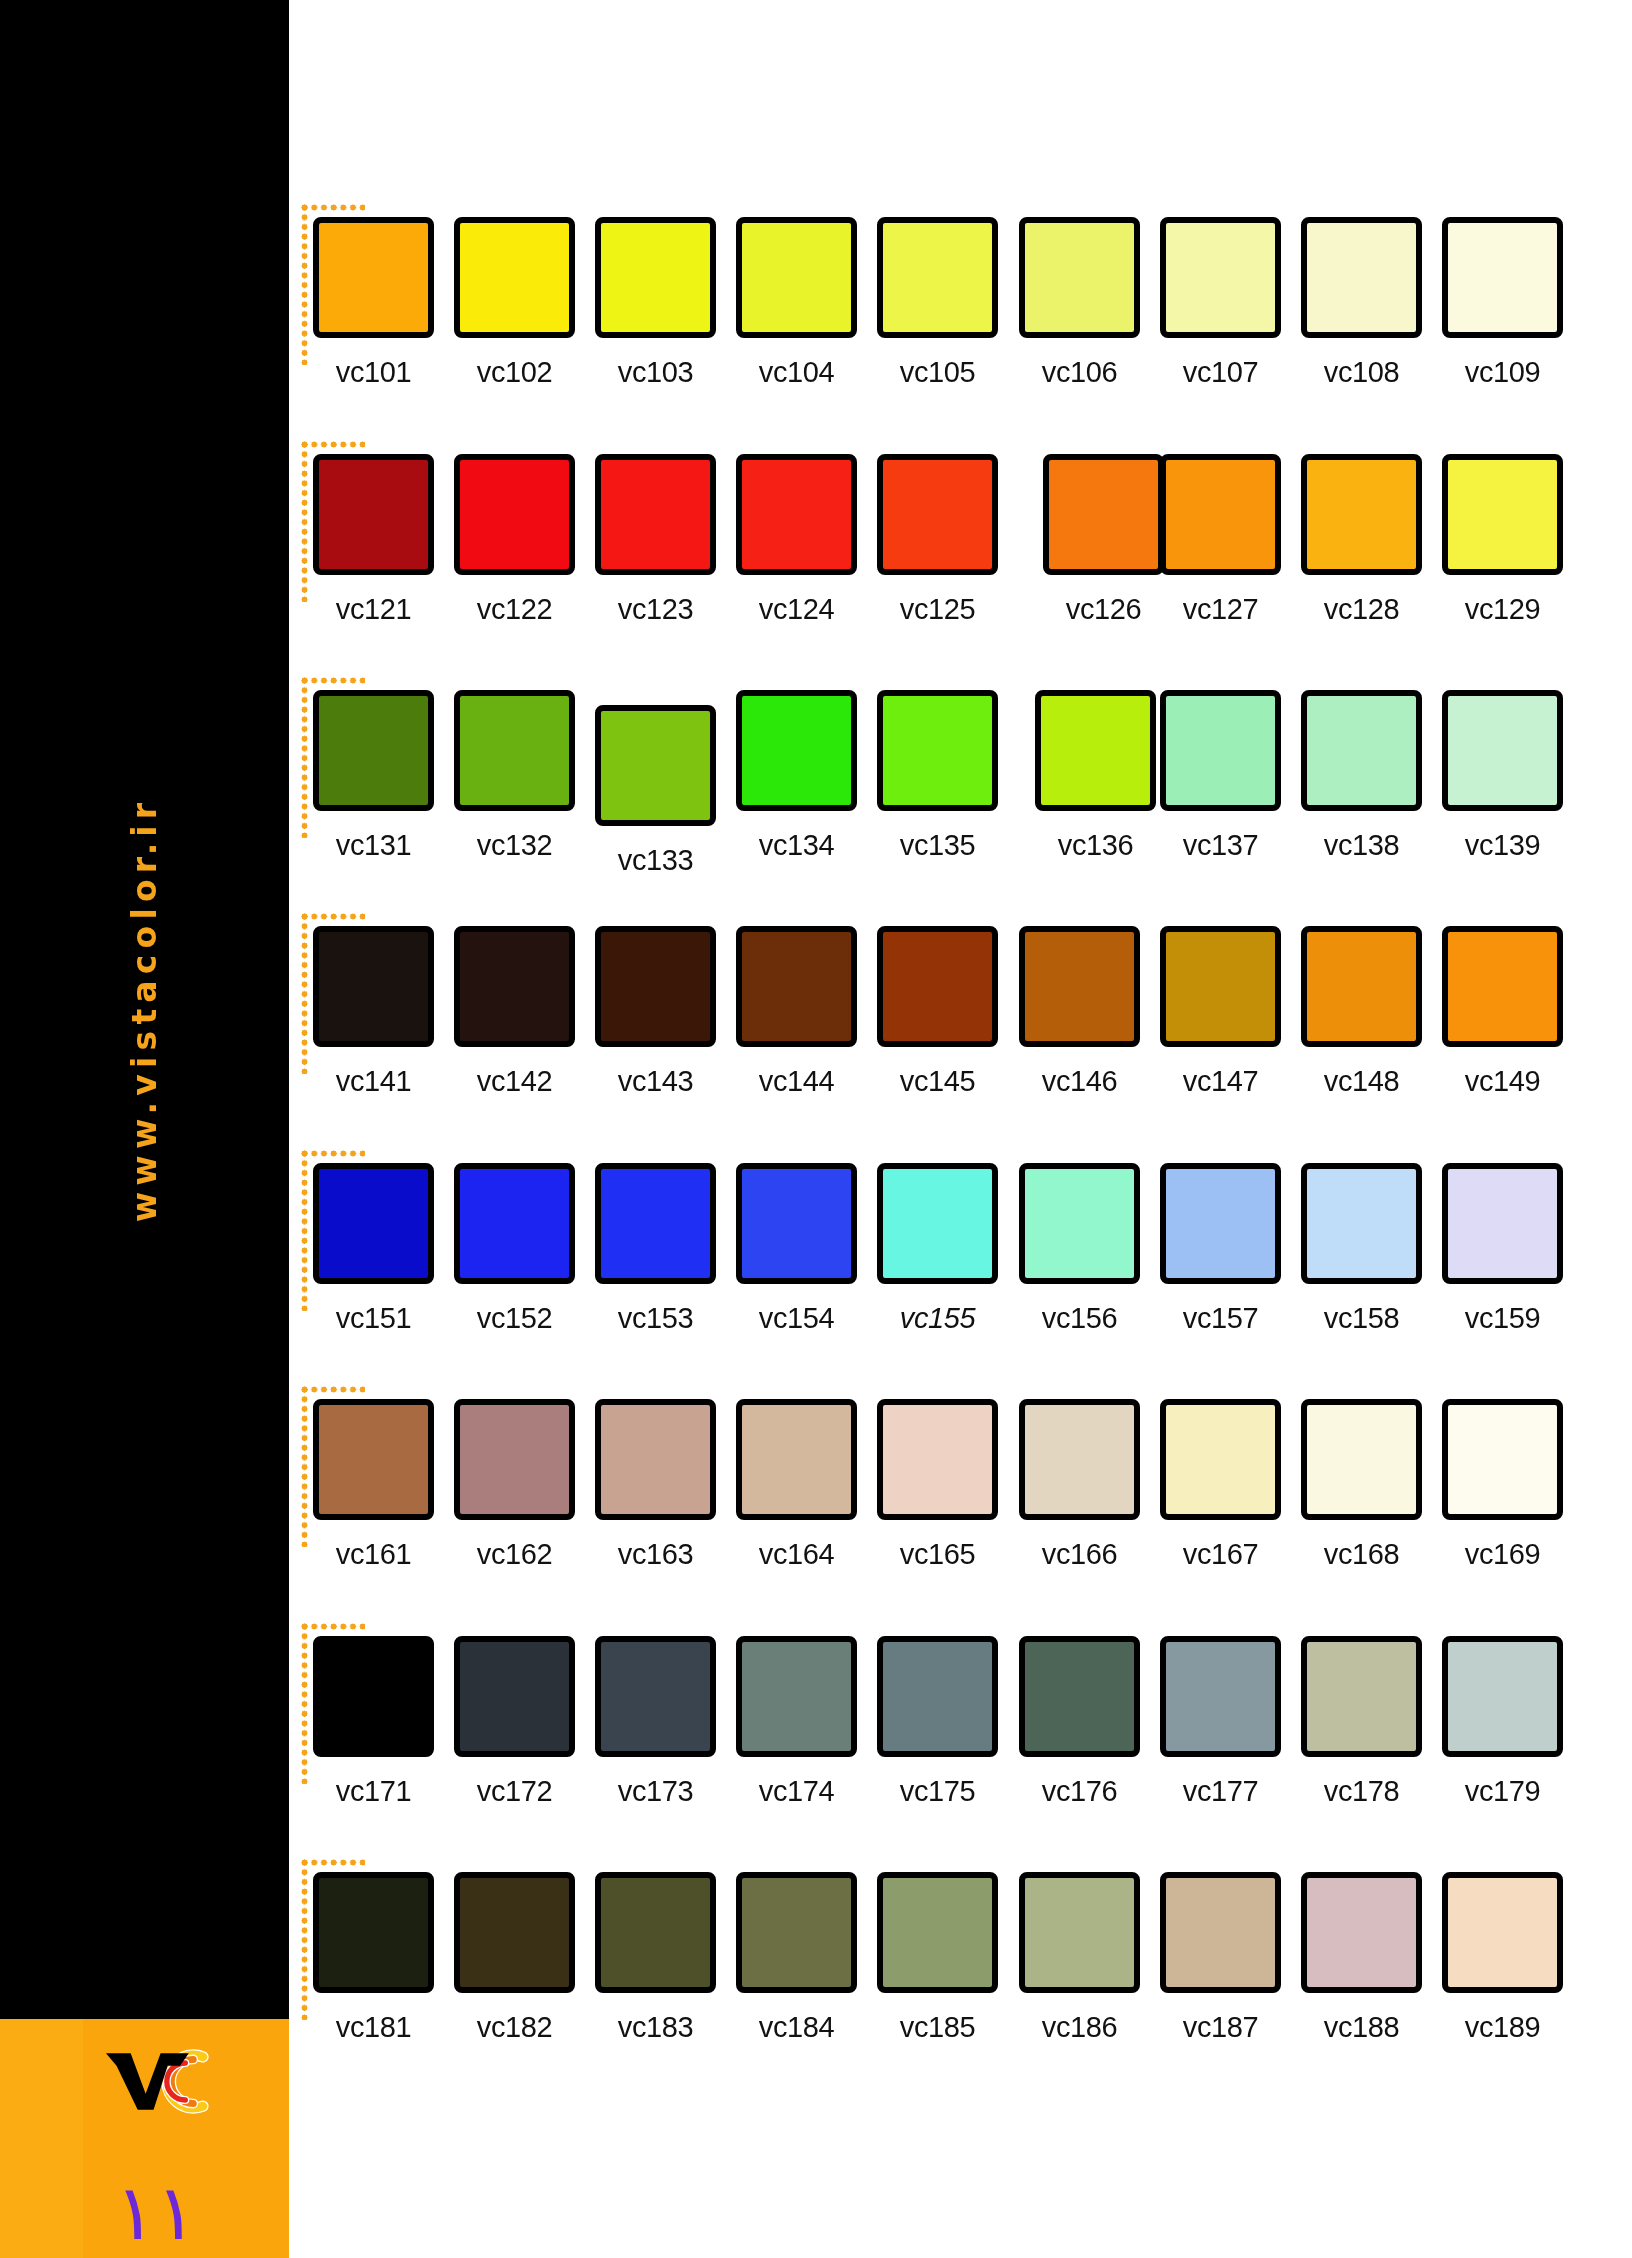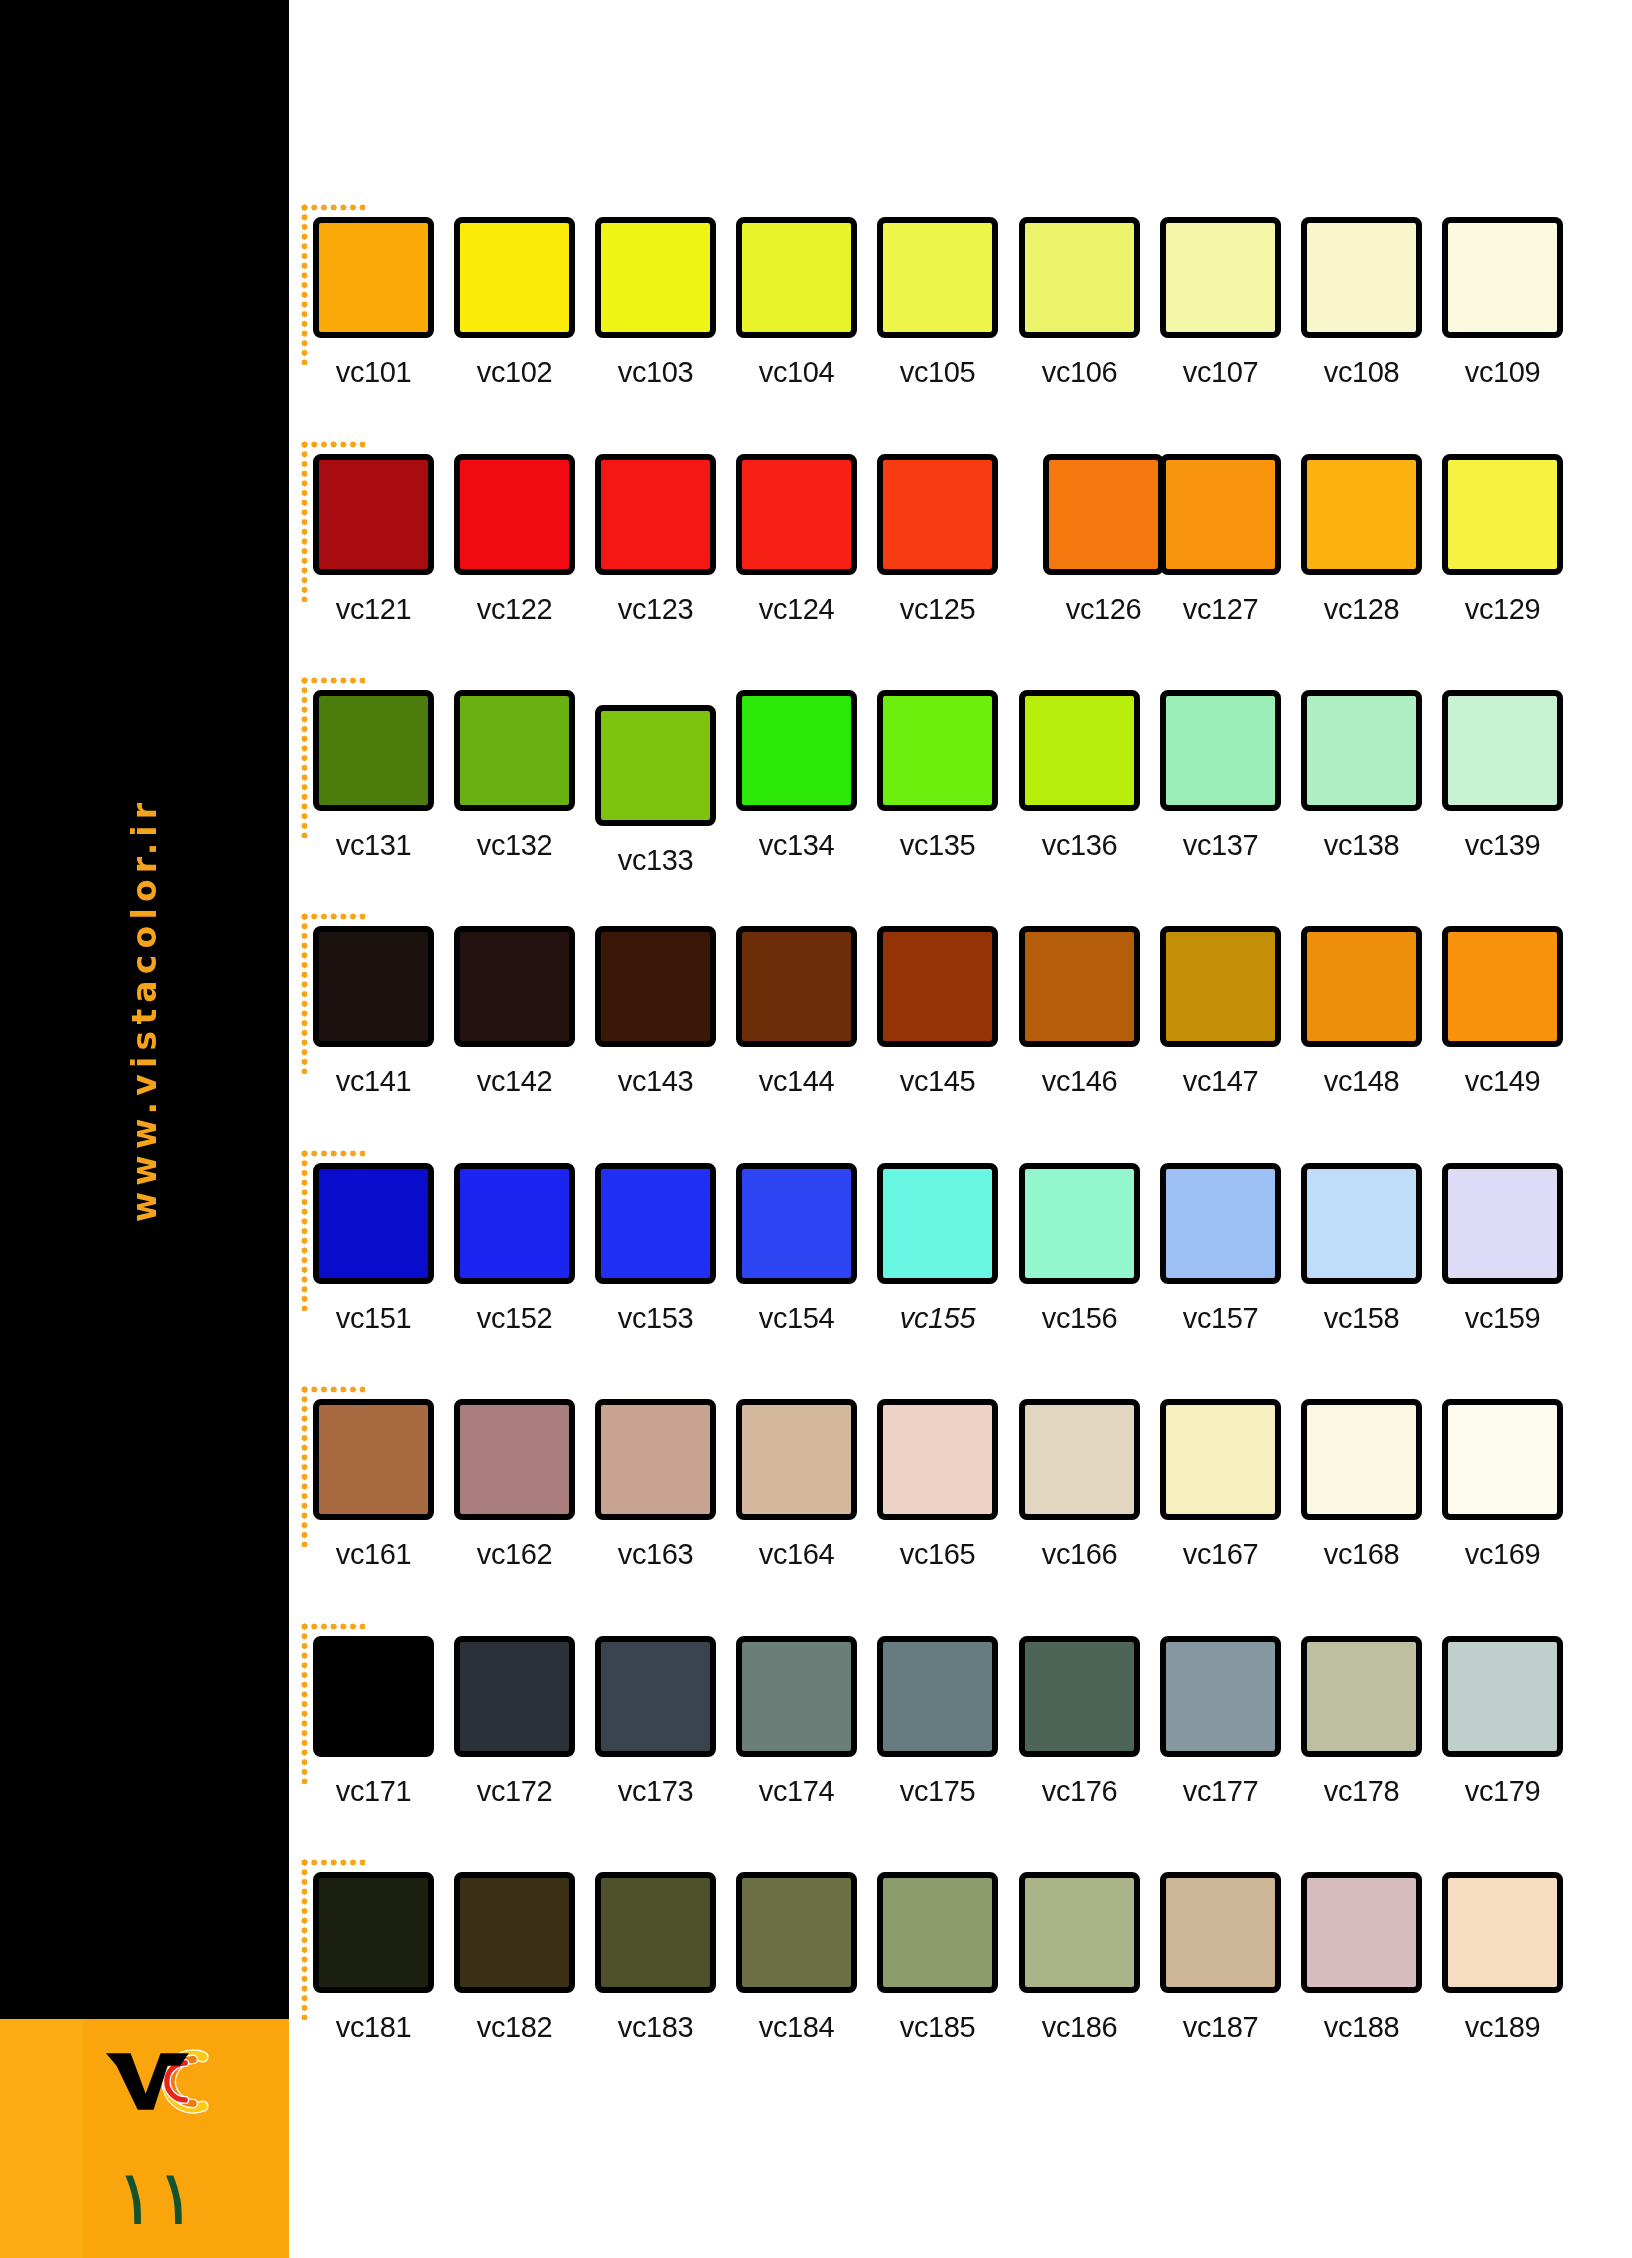--- a/index.html
+++ b/index.html
@@ -72,22 +72,22 @@
     top: 29px;
     width: 115px;
     height: 67px;
   }
   #logo svg { display: block; }
 
   
   #page-number {
     position: absolute;
     left: 115px;
-    top: 141px;
-    color: #14532d;
+    top: 156px;
+    color: #6d28d9;
     font-size: 76px;
     line-height: 1;
     font-family: "DejaVu Sans", sans-serif;
     font-weight: normal;
     direction: rtl;
   }
 
   
   #chart {
     position: absolute;
@@ -291,21 +291,21 @@
         <div class="swatch-label">vc133</div>
       </div>
       <div class="swatch-cell" style="left: 447px;">
         <div class="swatch-chip" style="background: rgb(43, 232, 8);"></div>
         <div class="swatch-label">vc134</div>
       </div>
       <div class="swatch-cell" style="left: 588px;">
         <div class="swatch-chip" style="background: rgb(109, 238, 12);"></div>
         <div class="swatch-label">vc135</div>
       </div>
-      <div class="swatch-cell" style="left: 730px;">
+      <div class="swatch-cell" style="left: 746px;">
         <div class="swatch-chip" style="background: rgb(183, 238, 12);"></div>
         <div class="swatch-label">vc136</div>
       </div>
       <div class="swatch-cell" style="left: 871px;">
         <div class="swatch-chip" style="background: rgb(154, 238, 182);"></div>
         <div class="swatch-label">vc137</div>
       </div>
       <div class="swatch-cell" style="left: 1012px;">
         <div class="swatch-chip" style="background: rgb(173, 239, 192);"></div>
         <div class="swatch-label">vc138</div>

